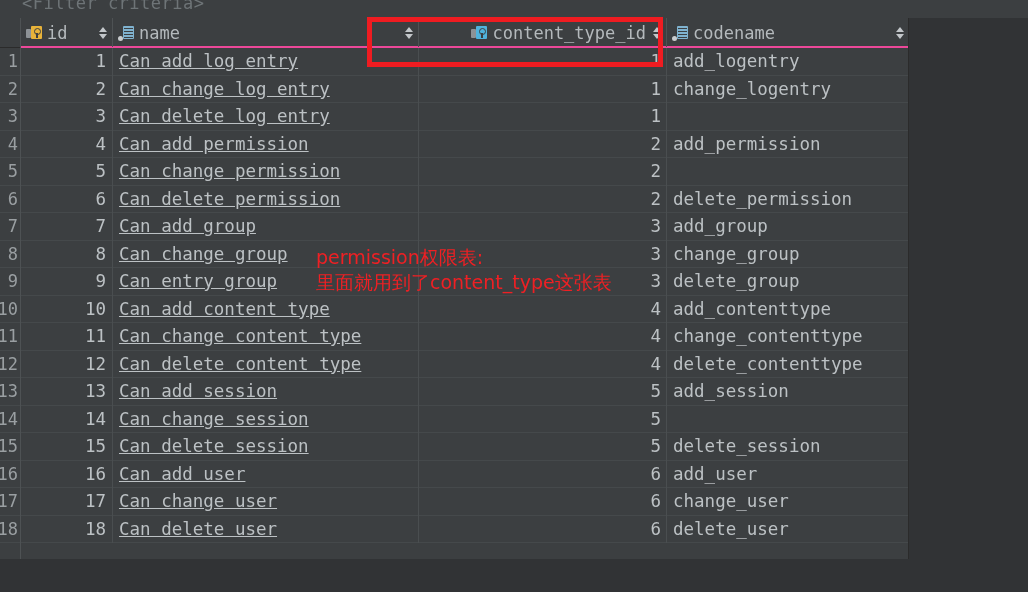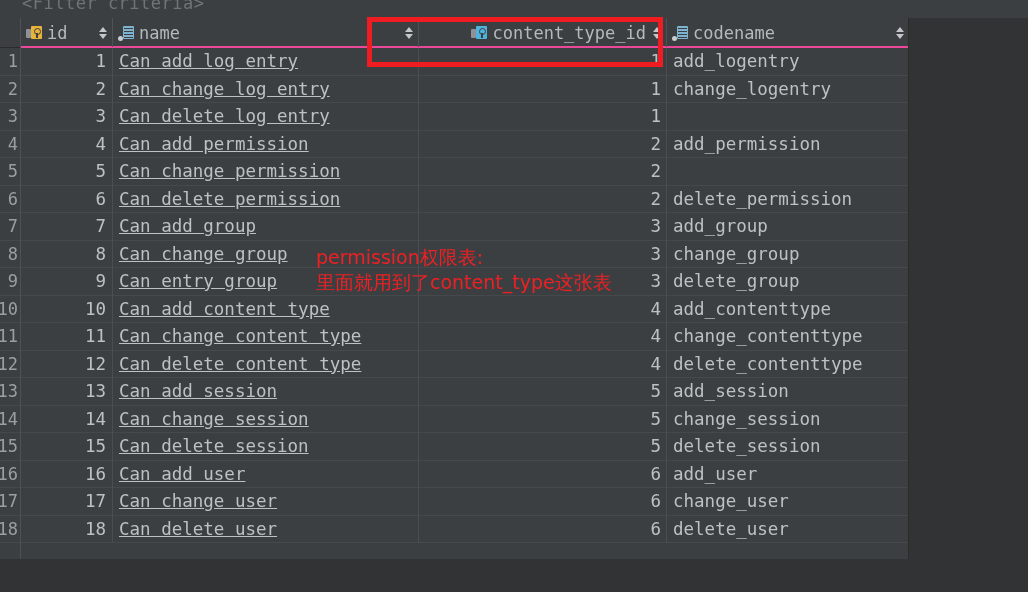--- a/index.html
+++ b/index.html
@@ -421,21 +421,20 @@
         <div class="row">
           <div class="cell c-id">13</div>
           <div class="cell c-name">Can add session</div>
           <div class="cell c-ct">5</div>
           <div class="cell c-code">add_session</div>
         </div>
         <div class="row">
           <div class="cell c-id">14</div>
           <div class="cell c-name">Can change session</div>
           <div class="cell c-ct">5</div>
-          <div class="cell c-code">change_session</div>
         </div>
         <div class="row">
           <div class="cell c-id">15</div>
           <div class="cell c-name">Can delete session</div>
           <div class="cell c-ct">5</div>
           <div class="cell c-code">delete_session</div>
         </div>
         <div class="row">
           <div class="cell c-id">16</div>
           <div class="cell c-name">Can add user</div>

